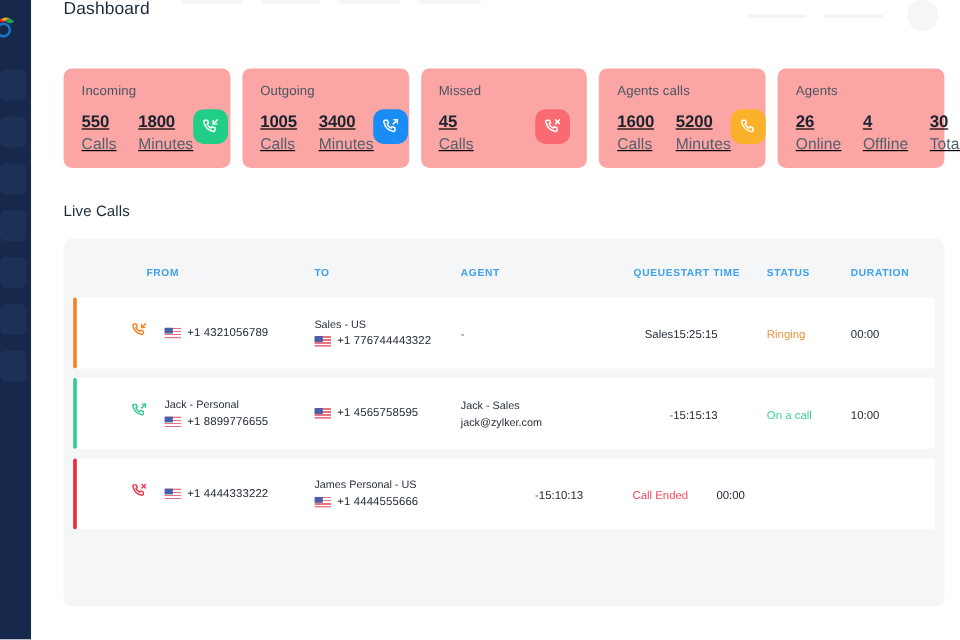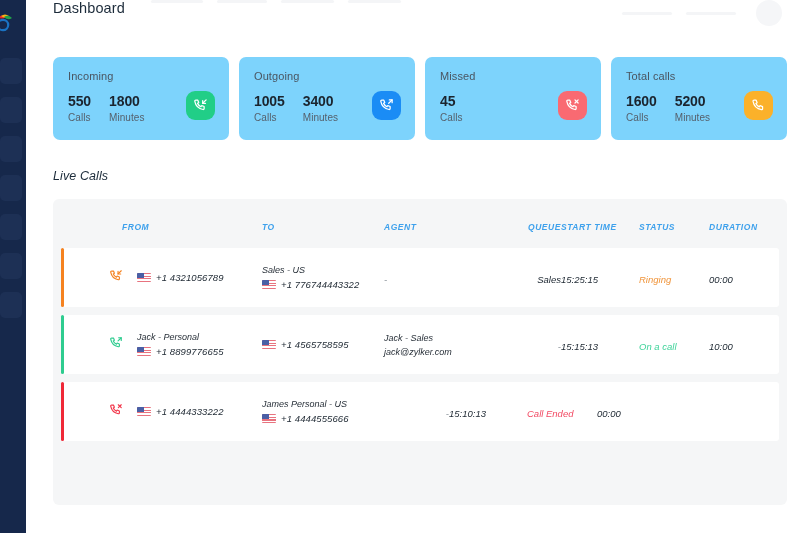--- a/index.html
+++ b/index.html
@@ -55,62 +55,61 @@
     width: 26px; height: 26px; border-radius: 50%;
     background: #f5f6f8; margin-left: 6px;
   }
 
   
   .cards {
     display: flex; gap: 10px;
     padding: 5px 13px 0 27px;
   }
   .card {
-    background: #7dd3fc;
+    background: #fca5a5;
     border-radius: 7px;
     height: 83px;
     padding: 13px 14px 0 15px;
     flex: 1 1 0;
     min-width: 0;
     position: relative;
   }
   .card-title {
     font-size: 11px; color: #4a5561; font-weight: 400;
     letter-spacing: .1px; margin-bottom: 11px;
   }
-  .card-body { display: flex; align-items: flex-start; }
+  .card-body { display: flex; align-items: flex-start; text-decoration: underline; }
   .metrics { display: flex; gap: 18px; flex: 1; }
   .metric .val {
     font-size: 14px; font-weight: 700; color: #1b242e;
     line-height: 1.15; letter-spacing: -.1px;
   }
   .metric .lbl {
-    font-size: 10px; color: #55606c; font-weight: 400;
+    font-size: 13px; color: #55606c; font-weight: 400;
     margin-top: 3px; letter-spacing: .05px;
   }
   .card-icon {
     width: 29px; height: 29px; border-radius: 9px;
     display: flex; align-items: center; justify-content: center;
     flex: 0 0 29px; margin-top: -2px;
   }
   .card-icon svg { display:block; }
 
   
   .section-title {
     font-size: 12.5px; color: #1c2b3a; font-weight: 400;
-    padding: 29px 0 0 27px; letter-spacing: .1px; font-style: italic;
+    padding: 29px 0 0 27px; letter-spacing: .1px;
   }
   .table-wrap {
     margin: 16px 13px 0 27px;
     background: #f5f6f7;
     border-radius: 6px;
     height: 306px;
     padding: 7px 8px 0 8px;
     overflow: hidden;
-    font-style: italic;
   }
   .tbl-head {
     display: flex; align-items: center;
     height: 42px;
     padding-left: 6px;
   }
   .tbl-head div {
     font-size: 8.5px; font-weight: 700; color: #3ea1ec;
     letter-spacing: .55px; text-transform: uppercase;
   }
@@ -273,40 +272,59 @@
             <svg width="15" height="15" viewBox="0 0 24 24" fill="none" stroke="#fff" stroke-width="2" stroke-linecap="round" stroke-linejoin="round">
               <path d="M4.5 3.5h3.2l1.5 3.8L7.3 8.6a11.5 11.5 0 0 0 5.4 5.4l1.3-1.9 3.8 1.5v3.2a1.6 1.6 0 0 1-1.8 1.6A16.5 16.5 0 0 1 2.9 5.3 1.6 1.6 0 0 1 4.5 3.5z"></path>
               <path d="M16 3l5 5"></path>
                 <path d="M21 3l-5 5"></path>
             </svg>
           </div>
         </div>
       </div>
 
       <div class="card">
-        <div class="card-title">Total calls</div>
+        <div class="card-title">Agents calls</div>
         <div class="card-body">
           <div class="metrics">
             <div class="metric">
               <div class="val">1600</div>
               <div class="lbl">Calls</div>
             </div>
             <div class="metric">
               <div class="val">5200</div>
               <div class="lbl">Minutes</div>
             </div>
           </div>
           <div class="card-icon" style="background:#fbb12a">
             <svg width="15" height="15" viewBox="0 0 24 24" fill="none" stroke="#fff" stroke-width="2" stroke-linecap="round" stroke-linejoin="round">
               <path d="M5 3.5h3.2l1.6 4-2 1.3a11.5 11.5 0 0 0 5.4 5.4l1.3-2 4 1.6V17a1.7 1.7 0 0 1-1.9 1.7A16.5 16.5 0 0 1 3.3 5.4 1.7 1.7 0 0 1 5 3.5z"></path>
             </svg>
           </div>
         </div>
       </div>
 
+      <div class="card">
+        <div class="card-title">Agents</div>
+        <div class="card-body">
+          <div class="metrics">
+            <div class="metric">
+              <div class="val">26</div>
+              <div class="lbl">Online</div>
+            </div>
+            <div class="metric">
+              <div class="val">4</div>
+              <div class="lbl">Offline</div>
+            </div>
+            <div class="metric">
+              <div class="val">30</div>
+              <div class="lbl">Total</div>
+            </div>
+          </div>
+        </div>
+      </div>
 
     </div>
 
     <div class="section-title">Live Calls</div>
 
     <div class="table-wrap">
 
       <div class="tbl-head">
         <div class="c-from">FROM</div>
         <div class="c-to">TO</div>

